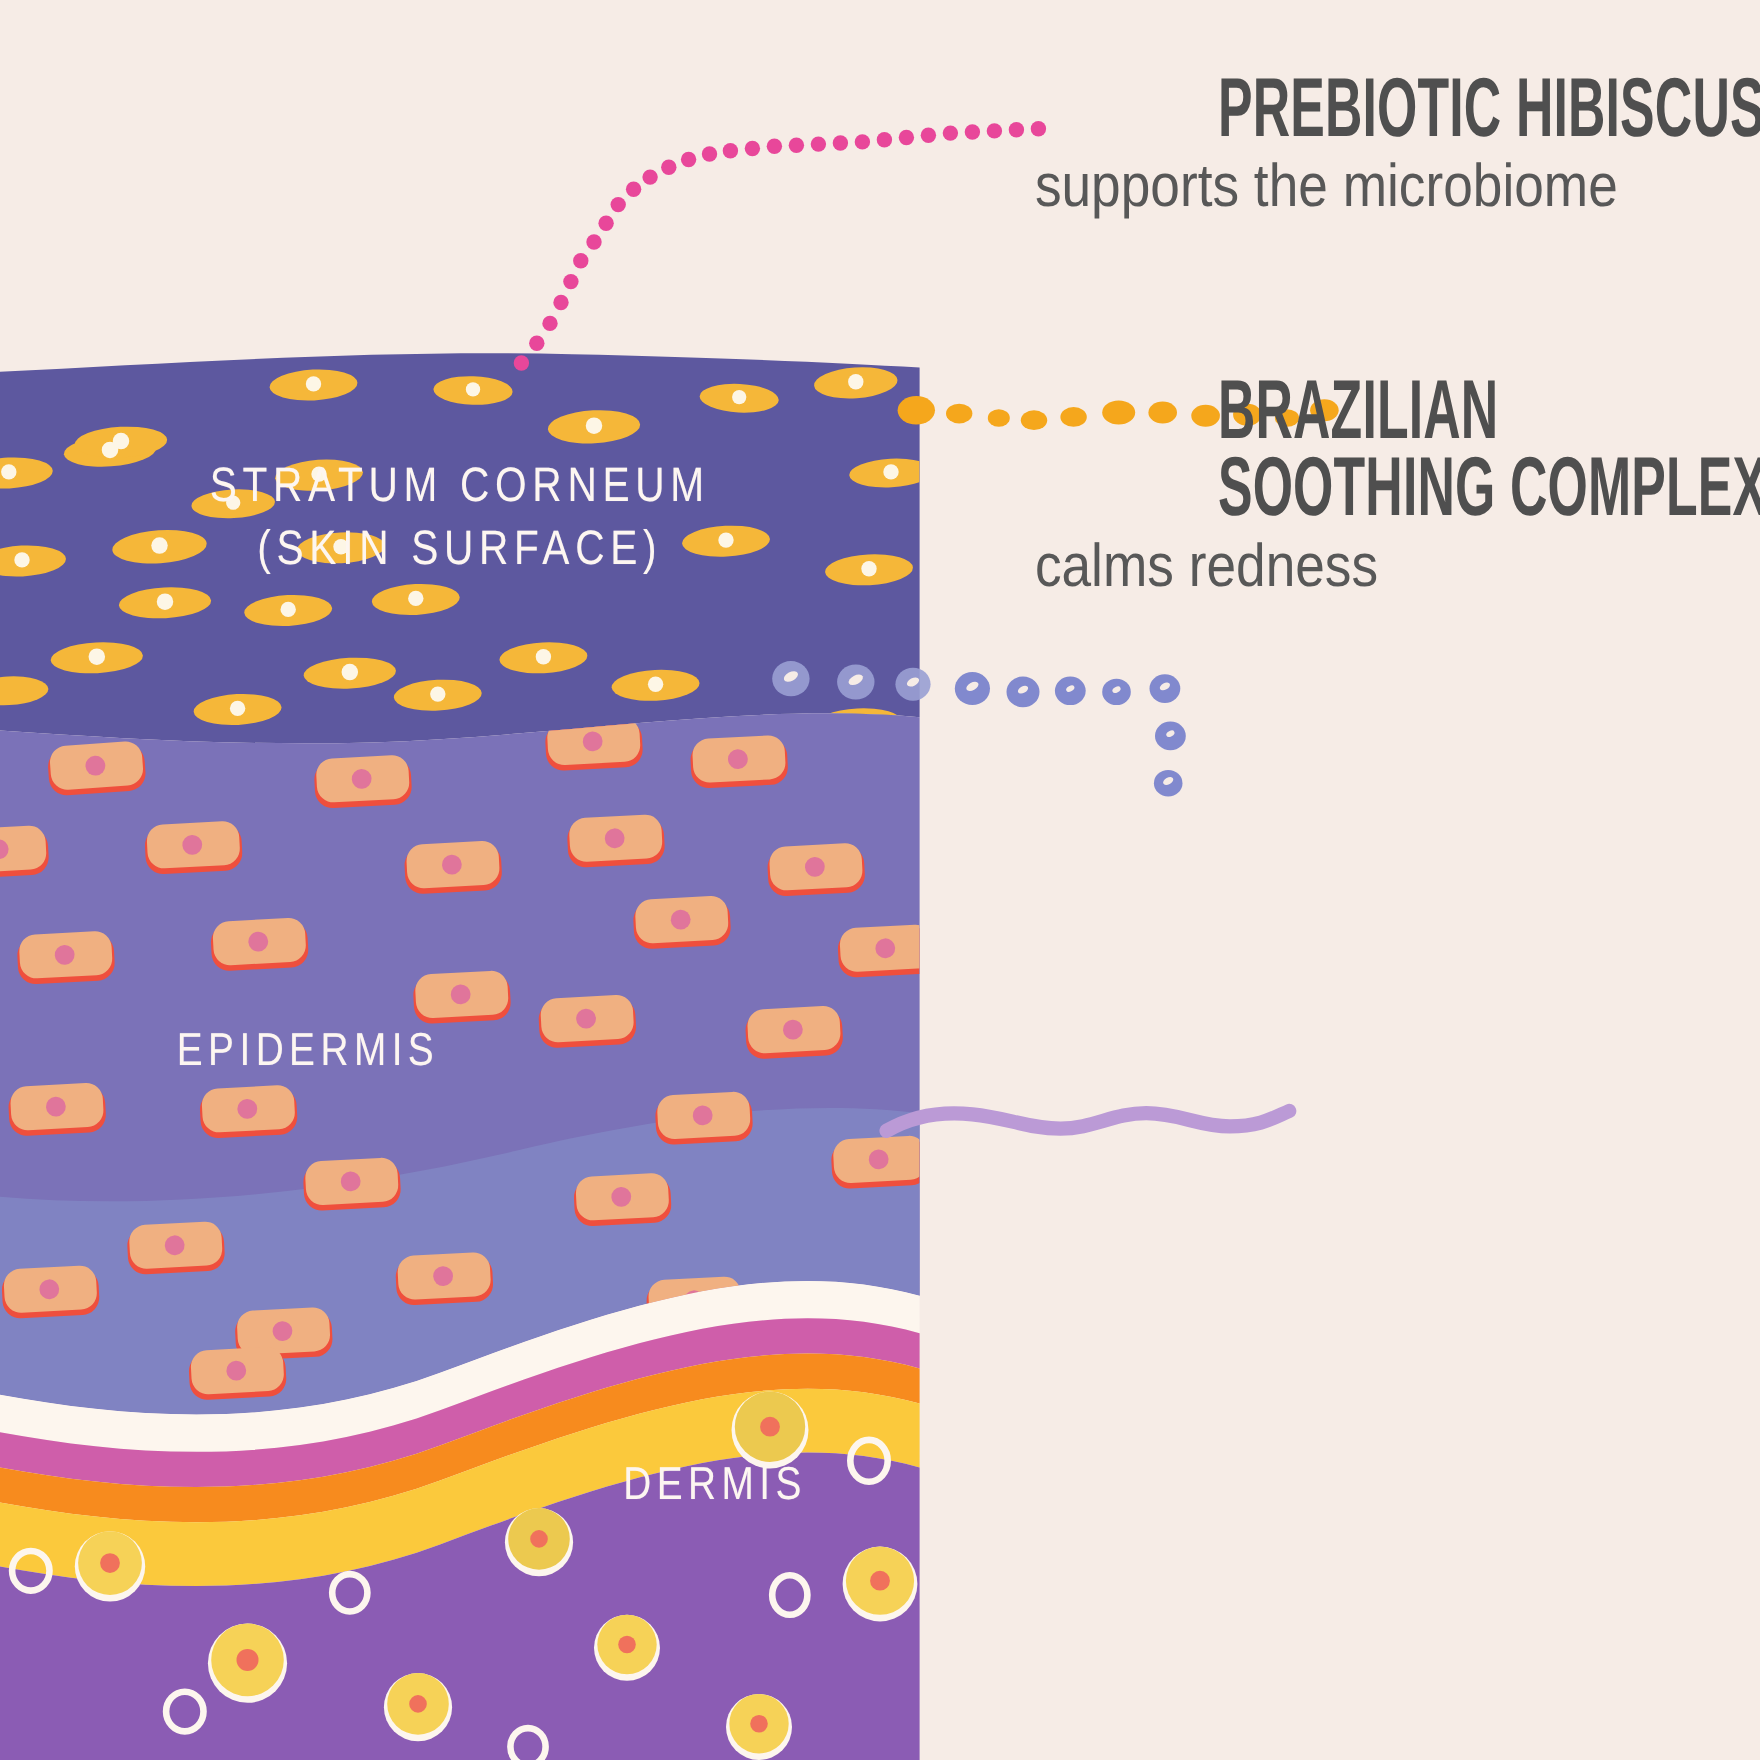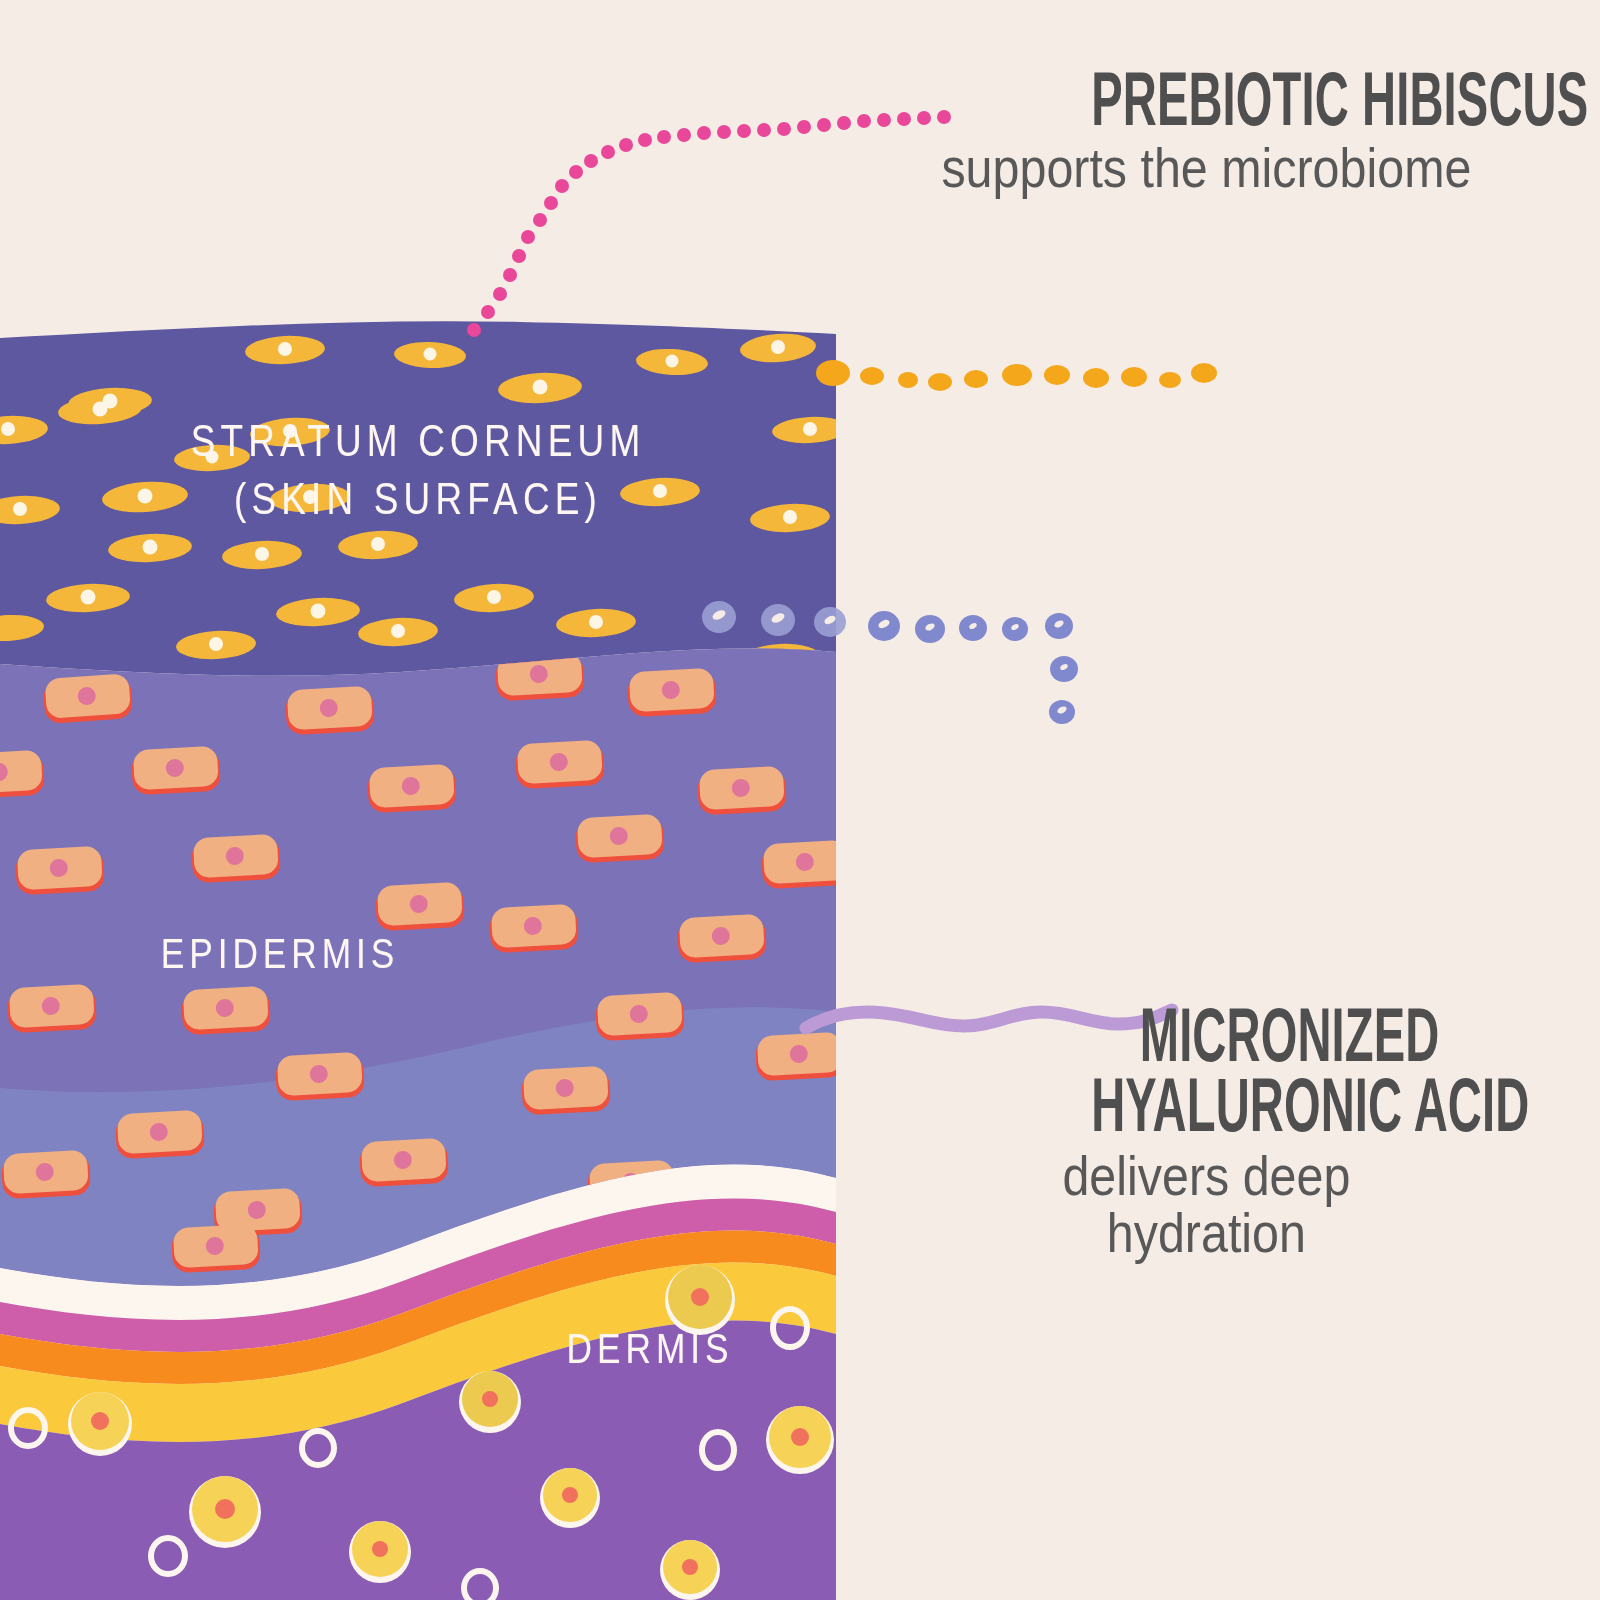--- a/index.html
+++ b/index.html
@@ -10,21 +10,21 @@
     font-family:"Liberation Sans", sans-serif;
     overflow:hidden;
     position:relative;
   }
   #stage{position:absolute;inset:0;width:1600px;height:1600px;}
   #skin-svg,#connector-svg{position:absolute;left:0;top:0;width:1600px;height:1600px;}
   #connector-svg{pointer-events:none;}
 
   
   .callouts{position:absolute;left:860px;top:0;width:740px;height:1600px;}
-  .callout{position:absolute;right:112px;text-align:center;width:640px;}
+  .callout{position:absolute;right:96px;text-align:left;width:640px;}
   .callout .title{
     font-family:"Liberation Sans", sans-serif;
     font-weight:700;
     color:#4f4f4f;
     letter-spacing:0.2px;
     line-height:0.92;
     transform:scaleX(0.62);
     transform-origin:100% 50%;
     white-space:nowrap;
   }
@@ -490,27 +490,26 @@
 
     <div class="callout" id="callout-hibiscus">
       <div class="title">
         <span class="ln">PREBIOTIC HIBISCUS</span>
       </div>
       <div class="sub">
         <span class="ln">supports the microbiome</span>
       </div>
     </div>
 
-
-
-    <div class="callout" id="callout-hyaluronic">
+    <div class="callout" id="callout-soothing">
       <div class="title">
-        <span class="ln">MICRONIZED</span>
-        <span class="ln">HYALURONIC ACID</span>
+        <span class="ln">BRAZILIAN</span>
+        <span class="ln">SOOTHING COMPLEX</span>
       </div>
       <div class="sub">
-        <span class="ln">delivers deep</span>
-        <span class="ln">hydration</span>
+        <span class="ln">calms redness</span>
       </div>
     </div>
 
+
+
   </div>
 </div>
 
 </body></html>

